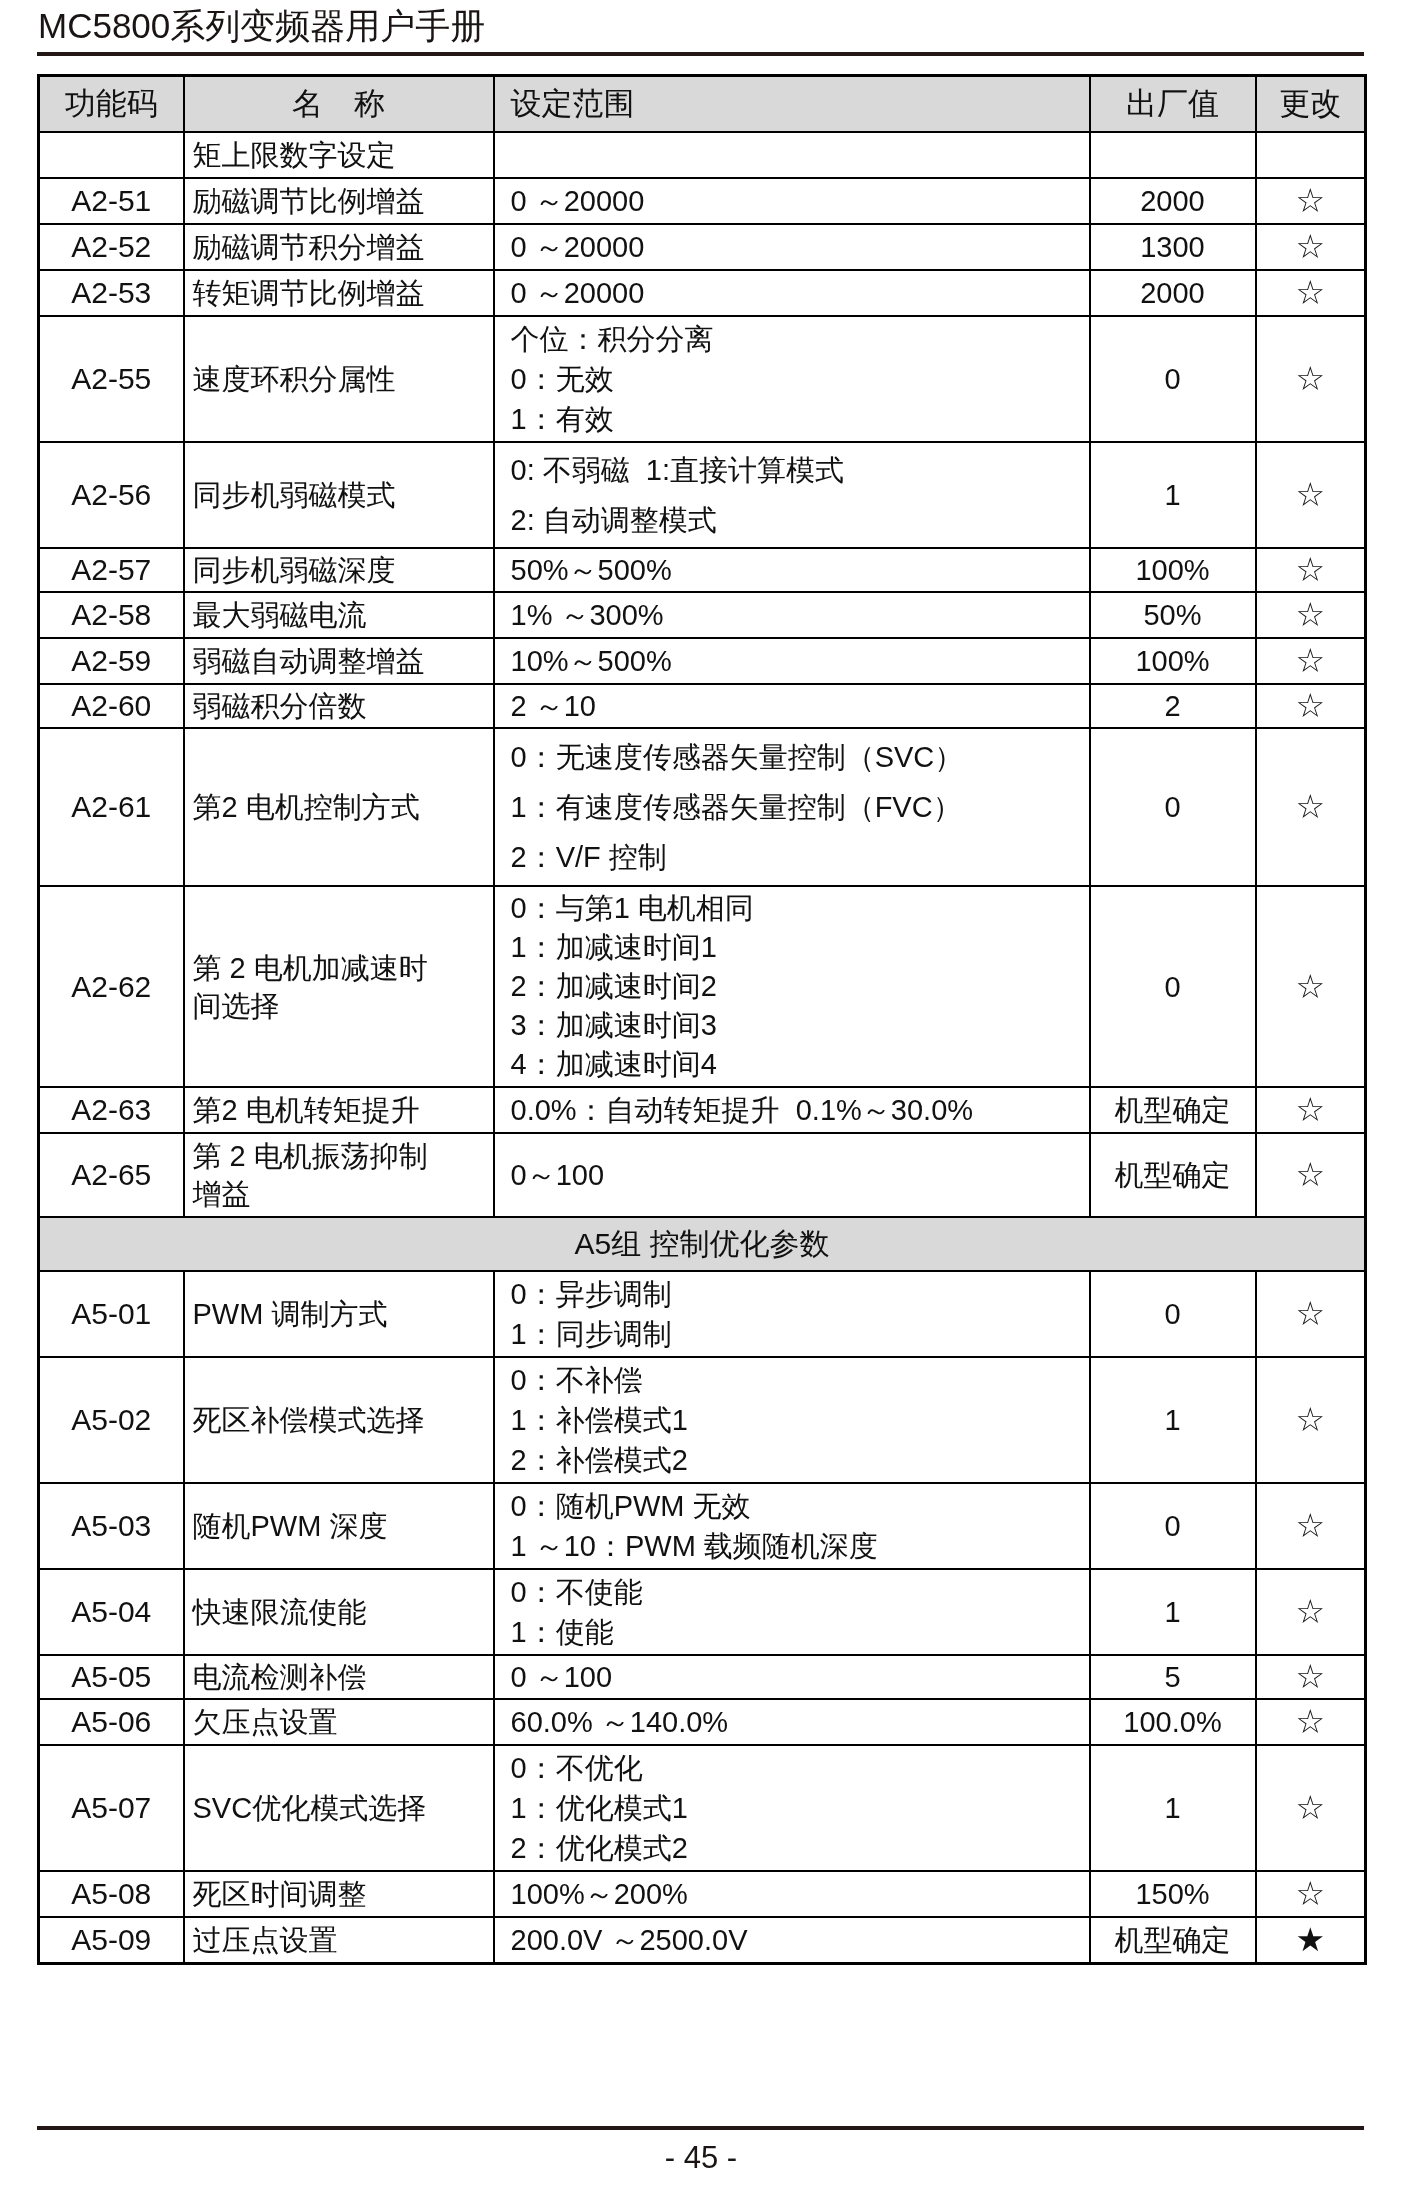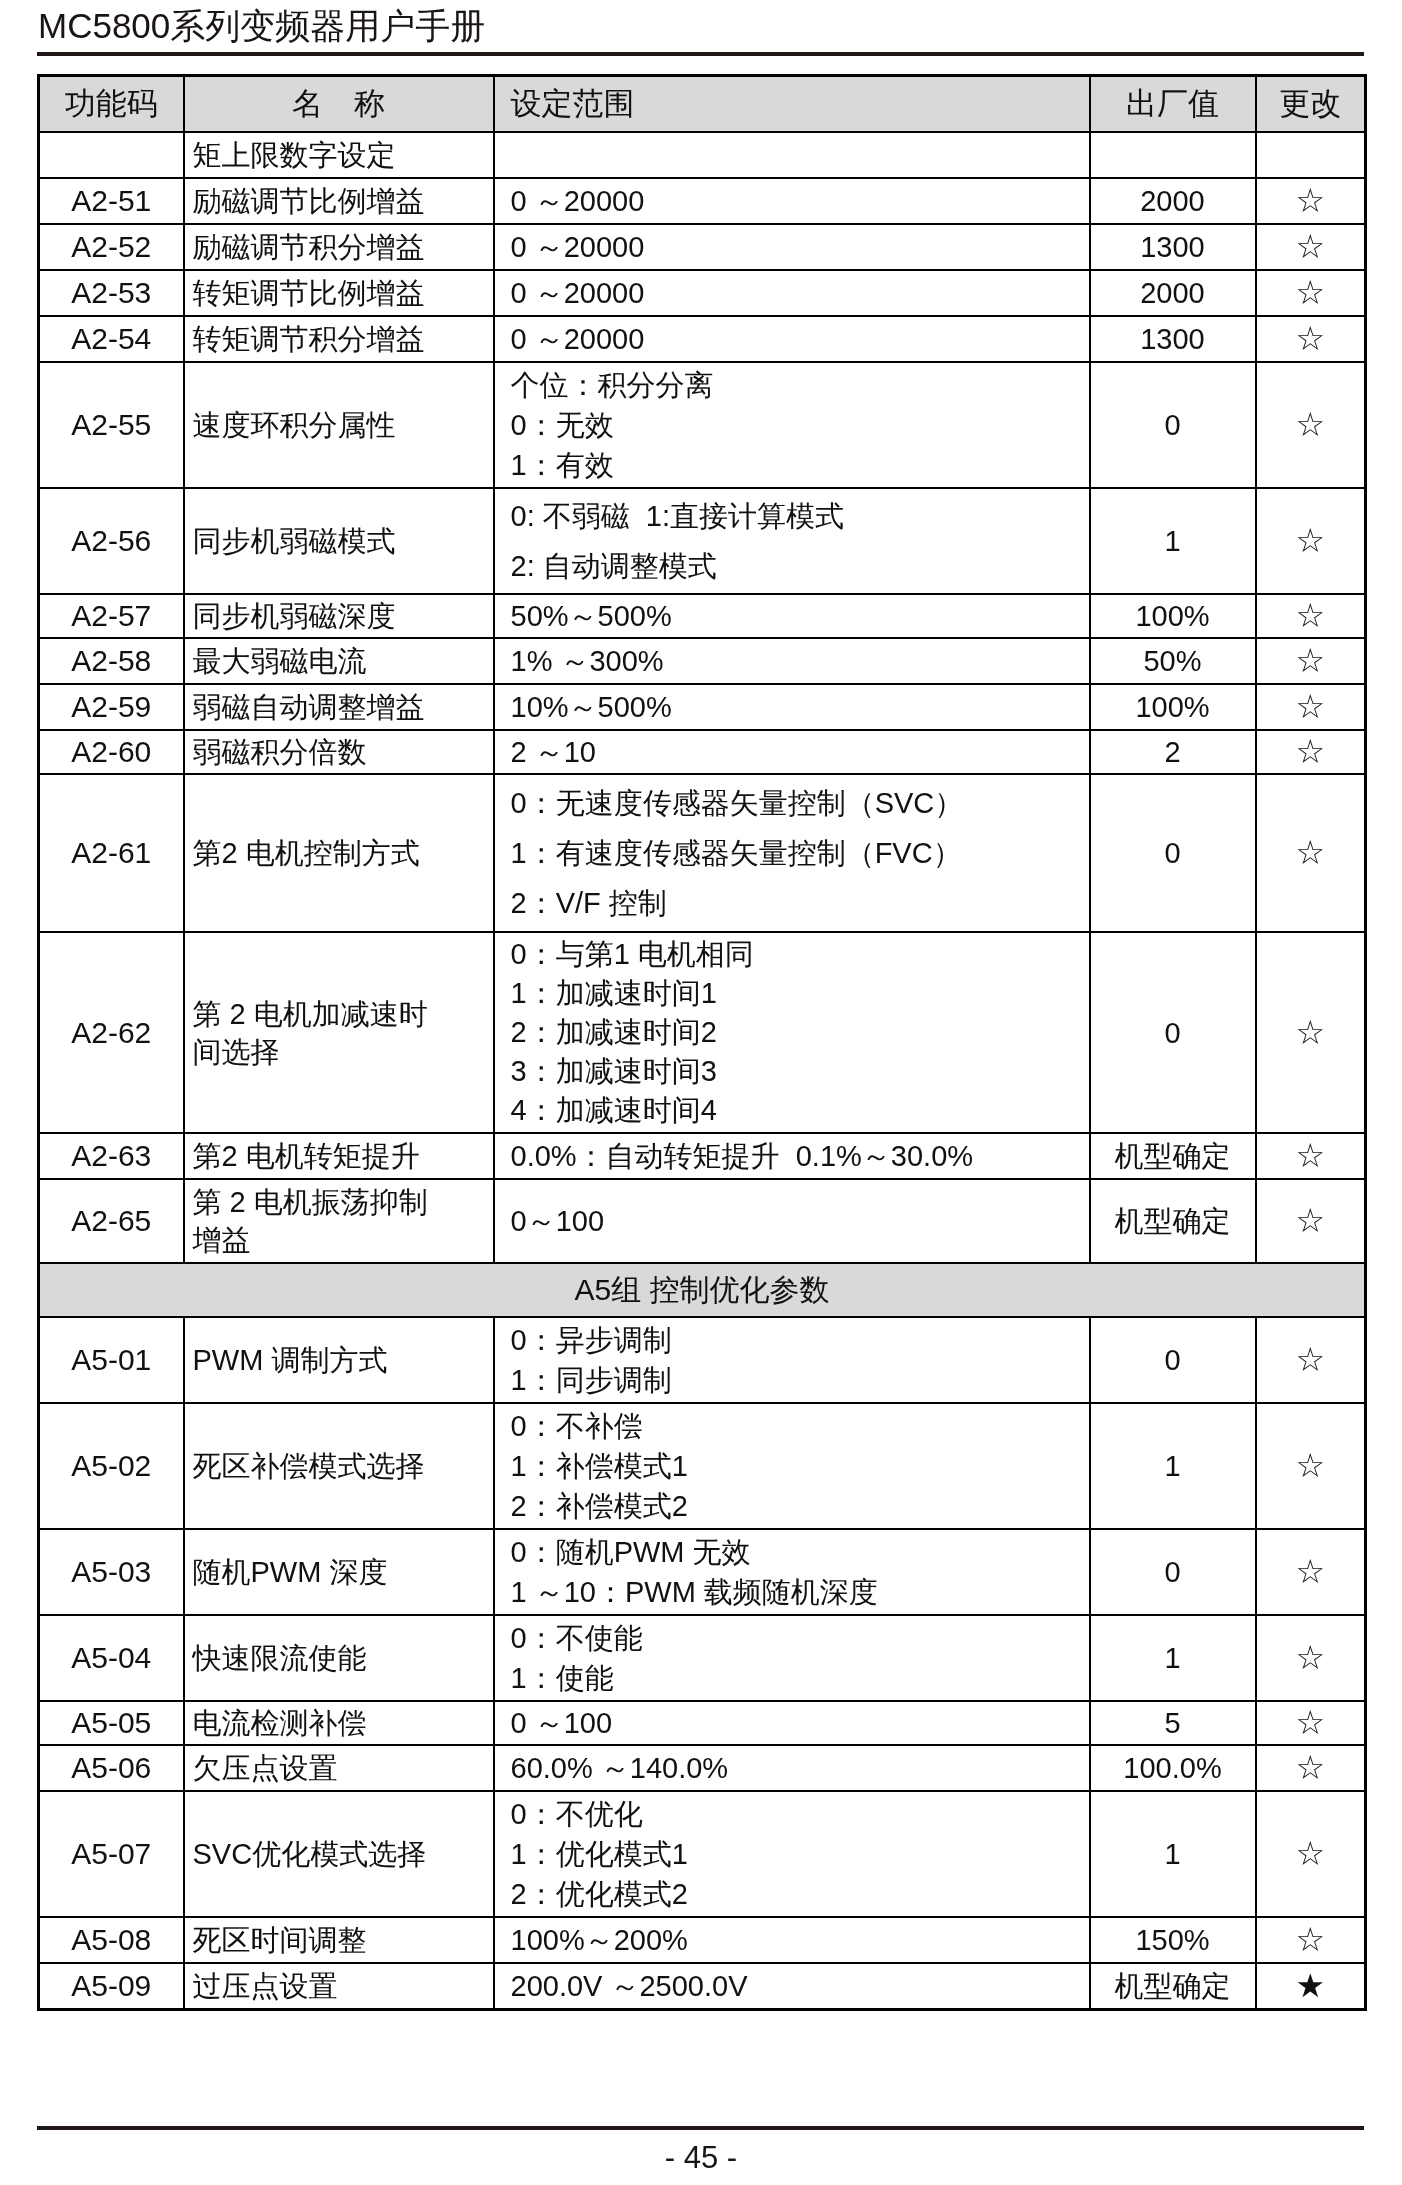--- a/index.html
+++ b/index.html
@@ -91,27 +91,20 @@
         <td class="c-def">1300</td>
         <td class="c-chg">☆</td>
       </tr>
       <tr style="height: 46px;">
         <td class="c-code">A2-53</td>
         <td class="c-name">转矩调节比例增益</td>
         <td class="c-range">0 ～20000</td>
         <td class="c-def">2000</td>
         <td class="c-chg">☆</td>
       </tr>
-      <tr style="height: 46px;">
-        <td class="c-code">A2-54</td>
-        <td class="c-name">转矩调节积分增益</td>
-        <td class="c-range">0 ～20000</td>
-        <td class="c-def">1300</td>
-        <td class="c-chg">☆</td>
-      </tr>
       <tr style="height: 122px;">
         <td class="c-code">A2-55</td>
         <td class="c-name">速度环积分属性</td>
         <td class="c-range" style="line-height: 40px;">个位：积分分离
 0：无效
 1：有效</td>
         <td class="c-def">0</td>
         <td class="c-chg">☆</td>
       </tr>
       <tr style="height: 104px;">

